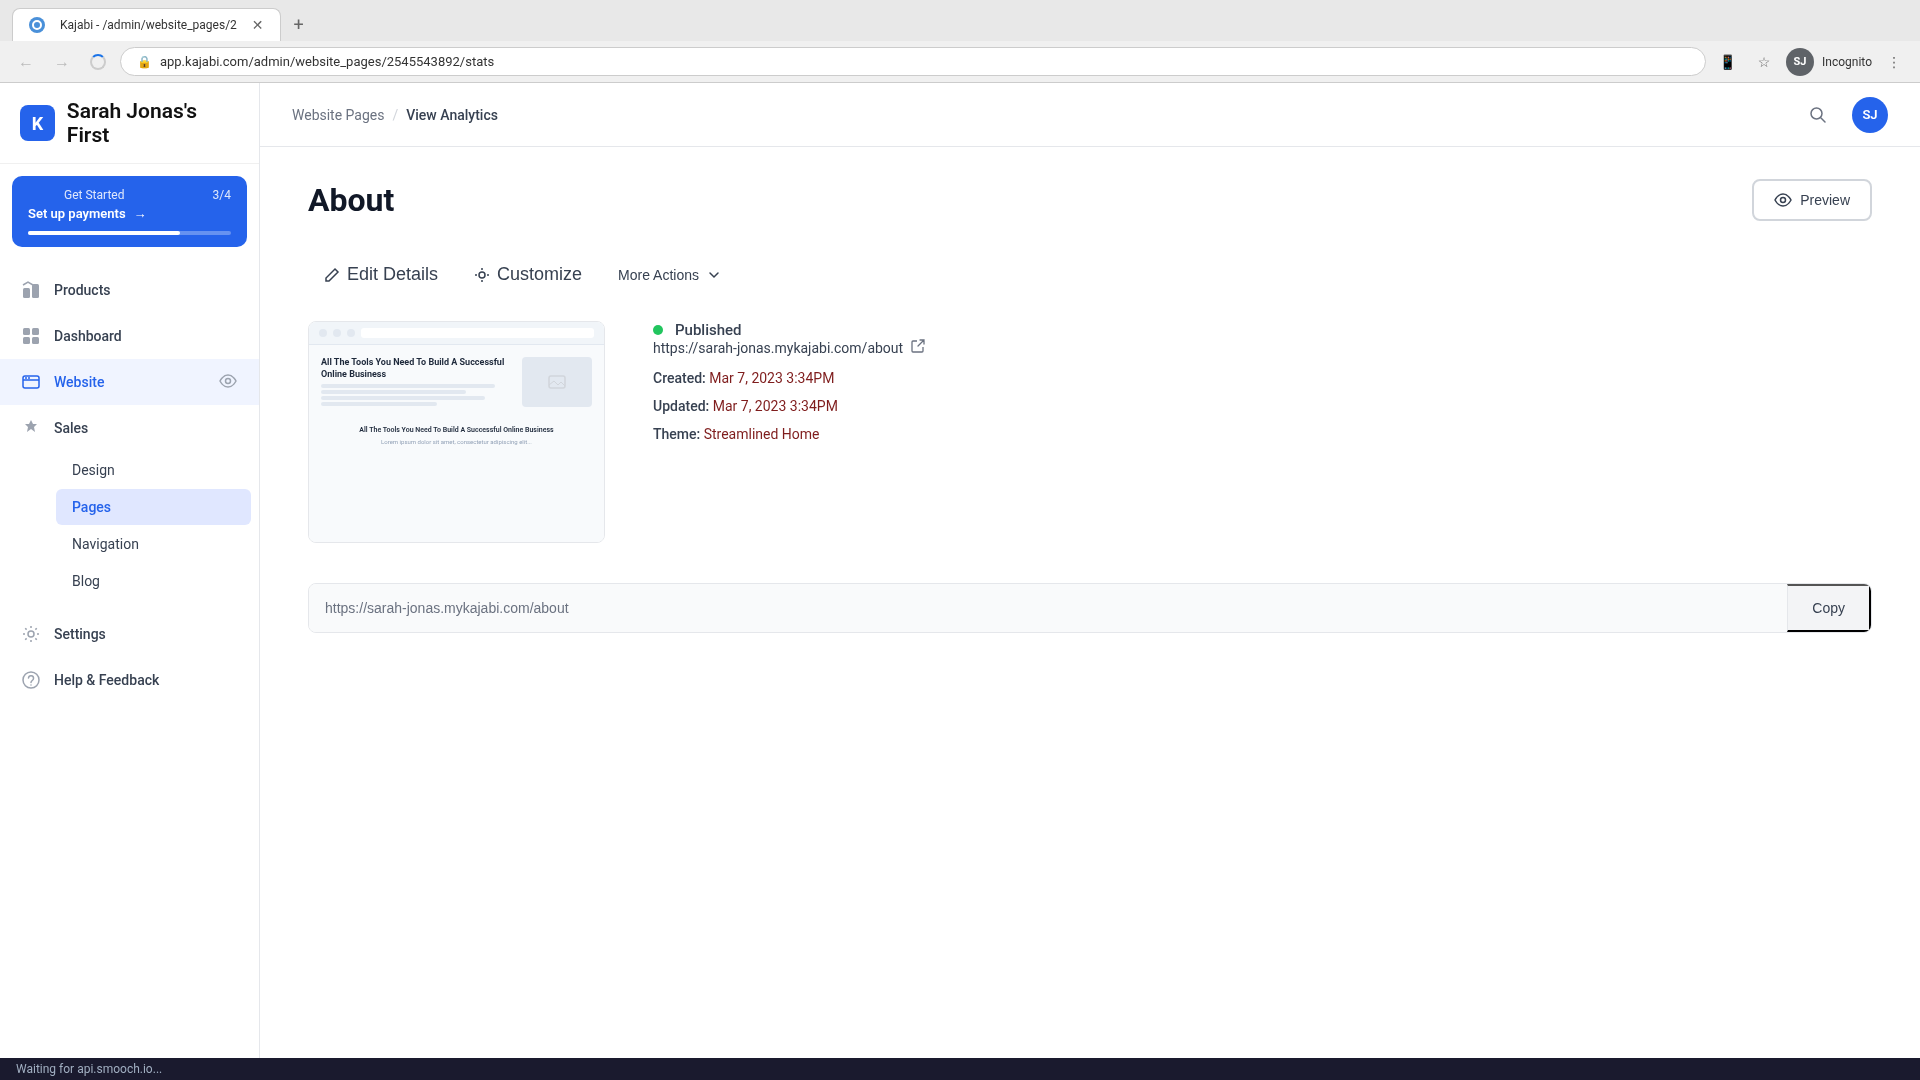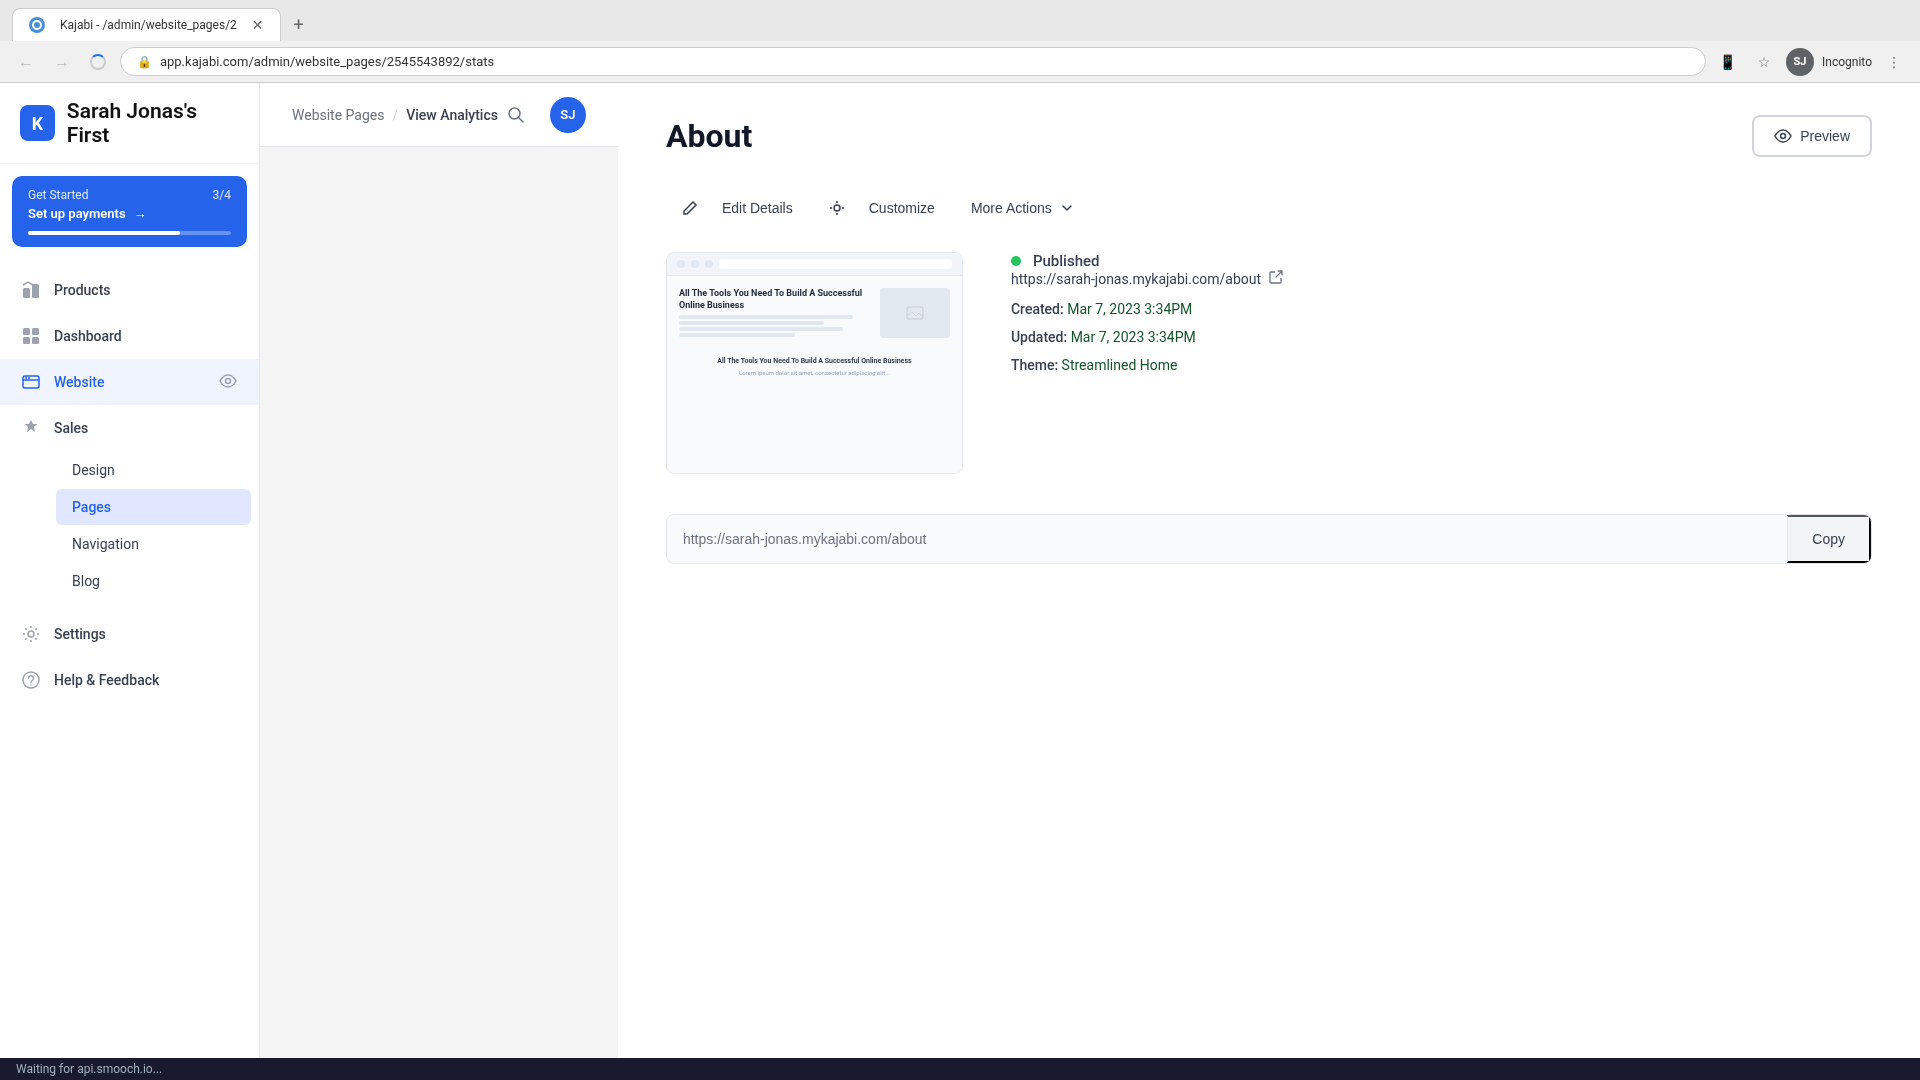--- a/index.html
+++ b/index.html
@@ -29,21 +29,21 @@
 
     
     .app { display: flex; flex: 1; overflow: hidden; }
 
     
     .sidebar { width: 260px; background: white; border-right: 1px solid #e5e7eb; display: flex; flex-direction: column; flex-shrink: 0; overflow-y: auto; }
     .sidebar-logo { display: flex; align-items: center; gap: 12px; padding: 16px 20px; border-bottom: 1px solid #f0f0f0; }
     .logo-icon { width: 36px; height: 36px; background: #2563eb; border-radius: 8px; display: flex; align-items: center; justify-content: center; color: white; font-size: 18px; font-weight: bold; }
     .logo-text { font-size: 21px; font-weight: 600; color: #111; }
     .sidebar-cta { margin: 12px; background: #2563eb; border-radius: 10px; padding: 12px 16px; color: white; cursor: pointer; }
-    .cta-top { display: flex; justify-content: space-between; align-items: flex-start; margin-bottom: 4px; }
+    .cta-top { display: flex; justify-content: space-between; align-items: flex-start; margin-bottom: 4px; margin-left: 36px; }
     .cta-label { font-size: 12px; opacity: 0.85; }
     .cta-count { font-size: 12px; opacity: 0.85; }
     .cta-action { display: flex; align-items: center; gap: 8px; font-size: 13px; font-weight: 600; }
     .cta-progress { background: rgba(255,255,255,0.3); border-radius: 3px; height: 4px; margin-top: 10px; }
     .cta-progress-fill { background: white; height: 4px; border-radius: 3px; width: 75%; }
     .sidebar-nav { padding: 8px 0; flex: 1; }
     .nav-item { display: flex; align-items: center; gap: 12px; padding: 12px 20px; cursor: pointer; color: #374151; font-size: 14px; font-weight: 500; border-radius: 0; }
     .nav-item.active { background: #f0f4ff; color: #2563eb; }
     .nav-icon { width: 22px; height: 22px; display: flex; align-items: center; justify-content: center; }
     .nav-item-label { flex: 1; }
@@ -63,21 +63,21 @@
     .avatar { width: 36px; height: 36px; border-radius: 50%; background: #2563eb; color: white; display: flex; align-items: center; justify-content: center; font-size: 13px; font-weight: 600; cursor: pointer; }
 
     
     .main-content { flex: 1; overflow-y: auto; background: white; padding: 32px 48px; }
     .page-header { display: flex; align-items: center; justify-content: space-between; margin-bottom: 35px; }
     .page-title { font-size: 32px; font-weight: 700; color: #111827; }
     .preview-btn { display: flex; align-items: center; gap: 8px; border: 2px solid #d1d5db; border-radius: 8px; padding: 10px 20px; font-size: 14px; font-weight: 500; color: #374151; cursor: pointer; background: white; }
 
     
     .toolbar { display: flex; align-items: center; gap: 4px; margin-bottom: 28px; }
-    .toolbar-btn { display: flex; align-items: center; gap: 24px; padding: 8px 16px; border-radius: 6px; font-size: 14px; font-weight: 500; color: #374151; cursor: pointer; background: transparent; border: none; }
+    .toolbar-btn { display: flex; align-items: center; gap: 7px; padding: 8px 16px; border-radius: 6px; font-size: 18px; font-weight: 500; color: #374151; cursor: pointer; background: transparent; border: none; }
     .more-actions-btn { display: flex; align-items: center; gap: 8px; padding: 8px 16px; border-radius: 6px; font-size: 14px; font-weight: 500; color: #374151; cursor: pointer; background: transparent; border: none; }
 
     
     .content-area { display: flex; gap: 48px; }
     .page-preview { width: 297px; flex-shrink: 0; border: 1px solid #e5e7eb; border-radius: 8px; overflow: hidden; background: white; }
     .preview-thumbnail { width: 100%; height: 220px; background: #f8fafc; display: flex; flex-direction: column; overflow: hidden; }
     .preview-header-bar { background: #f1f5f9; padding: 6px 10px; display: flex; align-items: center; gap: 6px; border-bottom: 1px solid #e2e8f0; }
     .preview-dot { width: 8px; height: 8px; border-radius: 50%; background: #e2e8f0; }
     .preview-url-bar { flex: 1; background: white; border-radius: 3px; height: 10px; }
     .preview-body { padding: 12px; flex: 1; }
@@ -93,21 +93,21 @@
     .page-info { flex: 1; }
     .info-row { display: flex; align-items: center; gap: 12px; margin-bottom: 0; }
     .status-dot { width: 10px; height: 10px; border-radius: 50%; background: #22c55e; }
     .status-text { font-size: 15px; color: #374151; font-weight: 500; }
     .info-url { display: flex; align-items: center; gap: 8px; font-size: 14px; color: #374151; margin-bottom: 14px; }
     .info-url-link { color: #374151; text-decoration: none; }
     .external-link-icon { font-size: 13px; color: #6b7280; cursor: pointer; }
     .info-meta { display: flex; flex-direction: column; gap: 12px; }
     .meta-row { font-size: 14px; color: #374151; }
     .meta-label { font-weight: 500; color: #374151; }
-    .meta-value { color: #14532d; }
+    .meta-value { color: #7f1d1d; }
 
     
     .url-copy-box { display: flex; margin-top: 40px; border: 1px solid #e5e7eb; border-radius: 8px; overflow: hidden; }
     .url-copy-input { flex: 1; padding: 14px 16px; font-size: 14px; color: #6b7280; background: #f9fafb; border: none; outline: none; }
     .url-copy-btn { padding: 14px 24px; background: #f3f4f6; border-left: 1px solid #e5e7eb; font-size: 14px; font-weight: 500; color: #374151; cursor: pointer; }
 
     
     .status-bar { background: #1a1a2e; color: #a0aec0; font-size: 12px; padding: 4px 16px; flex-shrink: 0; }
   </style>
 </head>
@@ -248,21 +248,21 @@
               <circle cx="10" cy="10" r="8" stroke="#9ca3af" stroke-width="1.5" fill="none"></circle>
               <path d="M7.5 8a2.5 2.5 0 015 .5c0 2-2.5 2-2.5 4" stroke="#9ca3af" stroke-width="1.5" stroke-linecap="round" fill="none"></path>
               <circle cx="10" cy="15" r="0.75" fill="#9ca3af"></circle>
             </svg>
         </div>
         <span class="nav-item-label">Help &amp; Feedback</span>
       </div>
     </div>
   </div>
 
-  <div style="flex:1; display:flex; flex-direction:row; overflow:hidden;">
+  <div style="flex:1; display:flex; flex-direction:column; overflow:hidden;">
 
     <div class="header">
       <nav class="breadcrumb">
         <a class="breadcrumb-link">Website Pages</a>
         <span class="breadcrumb-sep">/</span>
         <span class="breadcrumb-current">View Analytics</span>
       </nav>
       <div class="header-actions">
         <div class="search-btn">
           <svg width="20" height="20" viewBox="0 0 20 20" fill="none">

